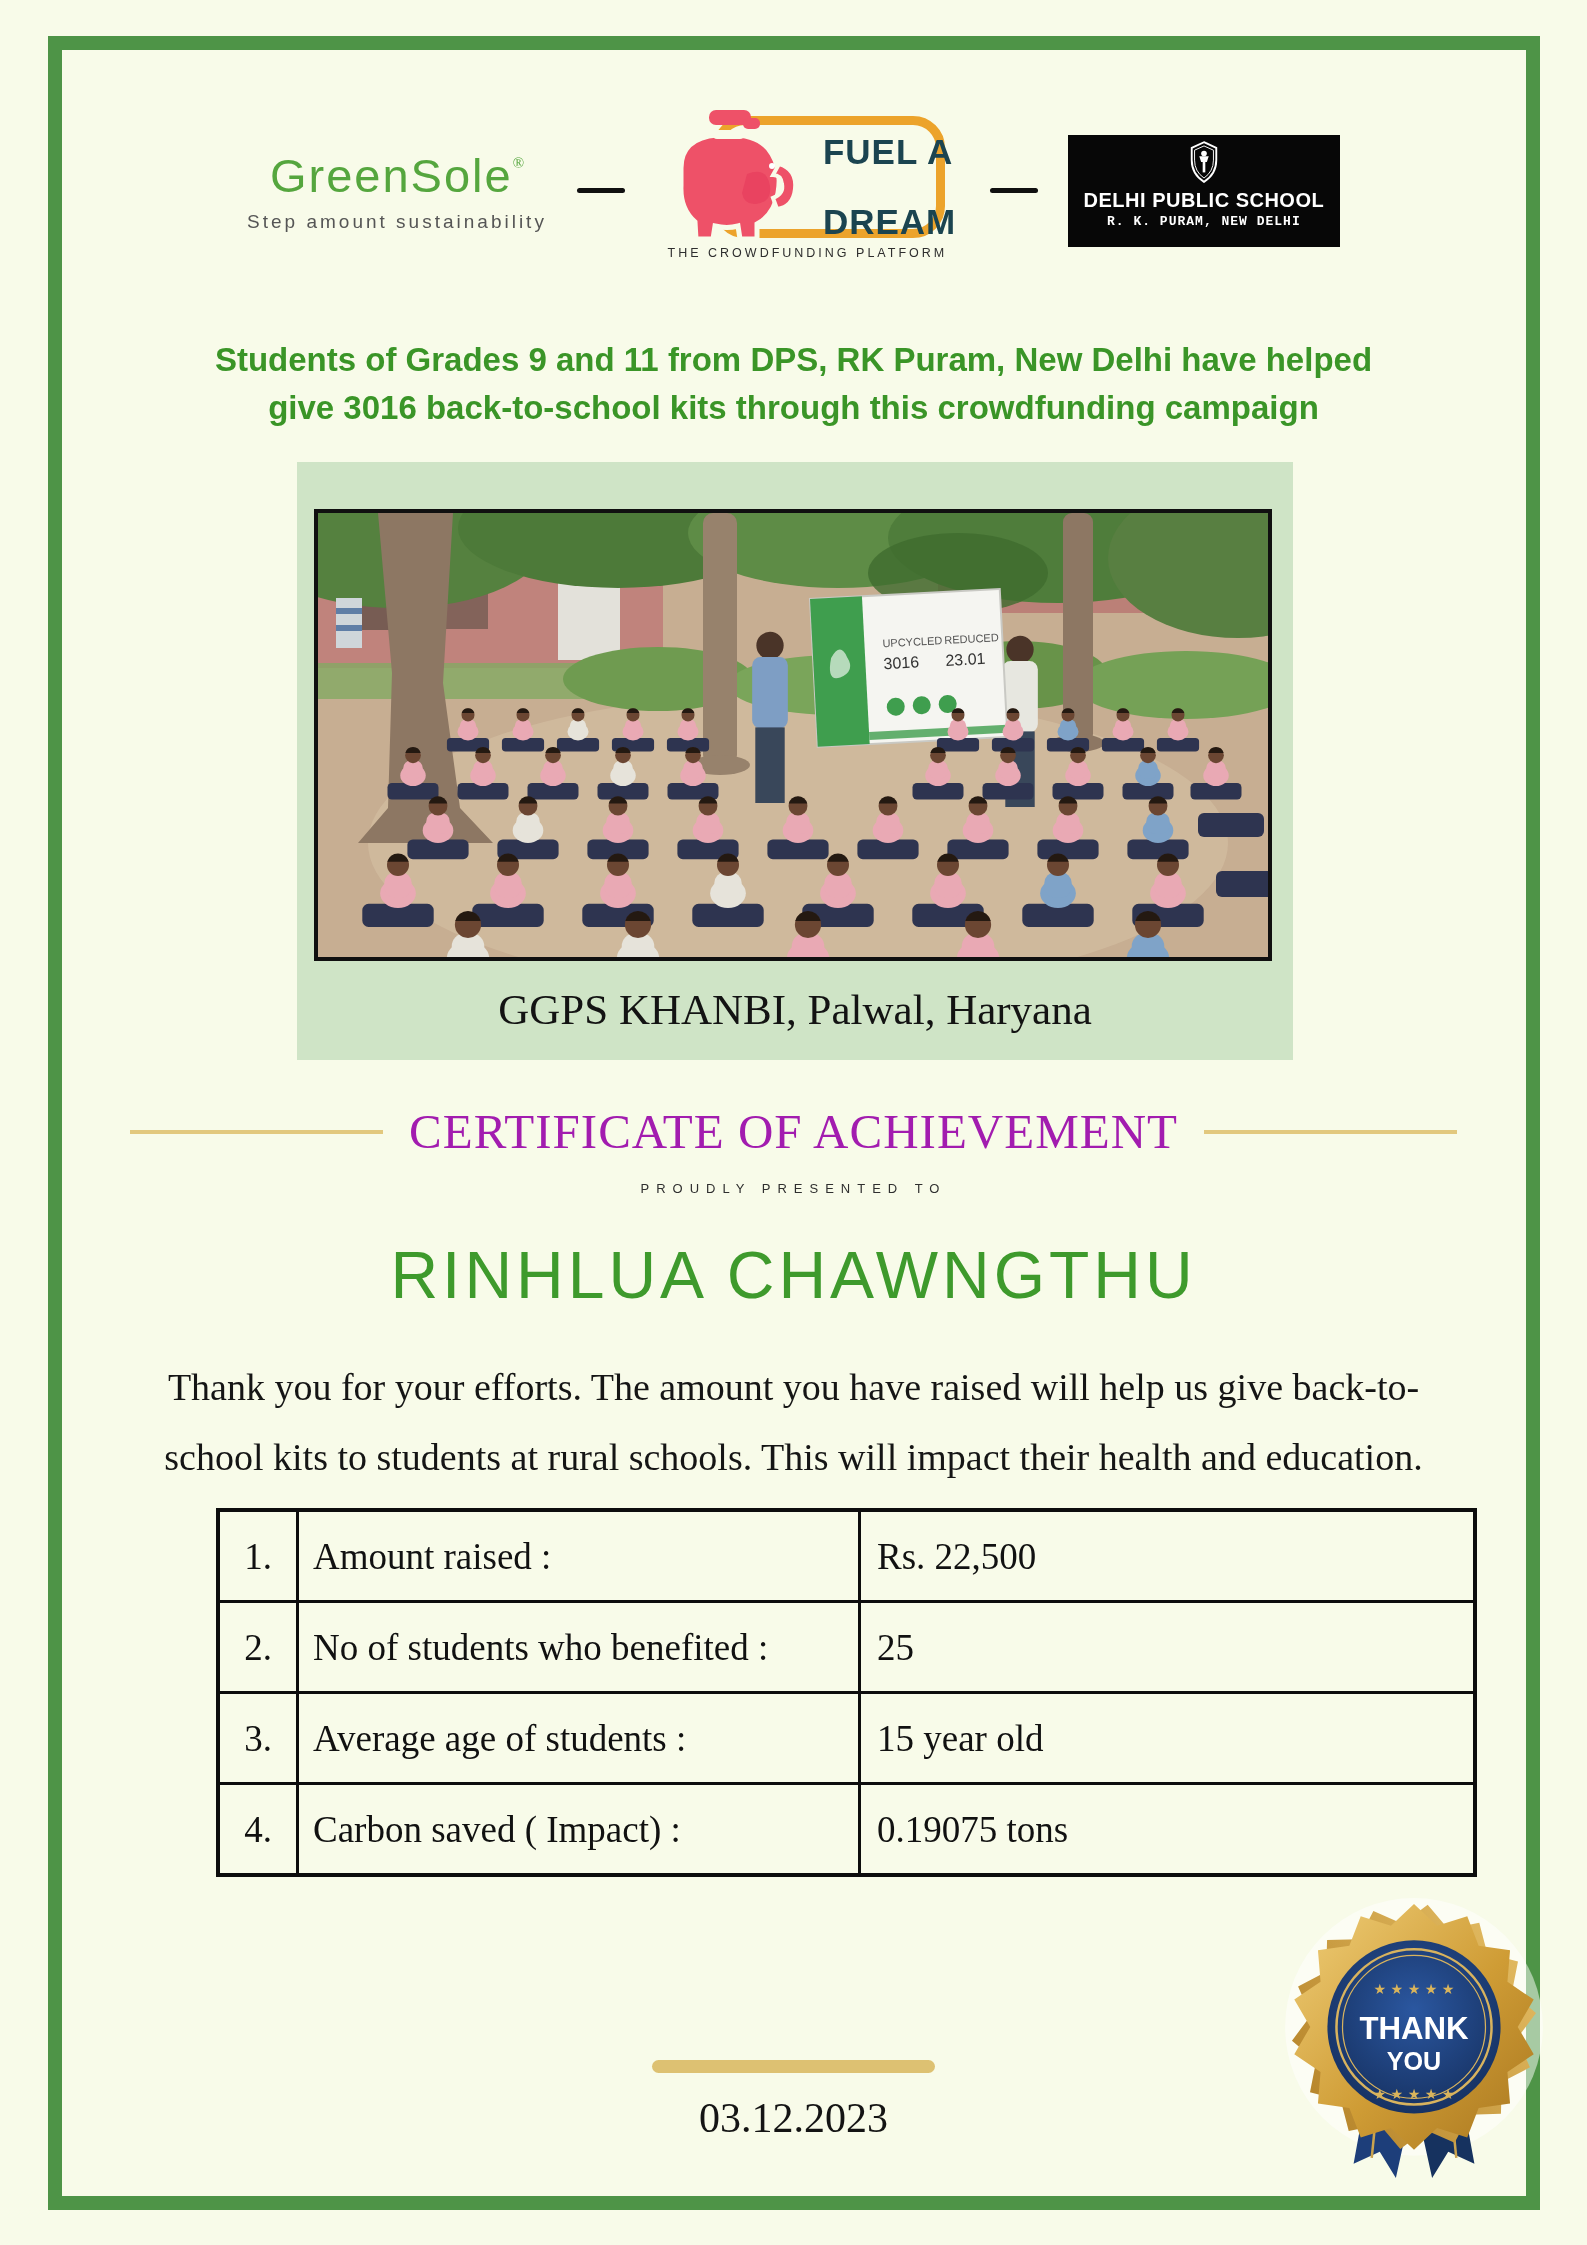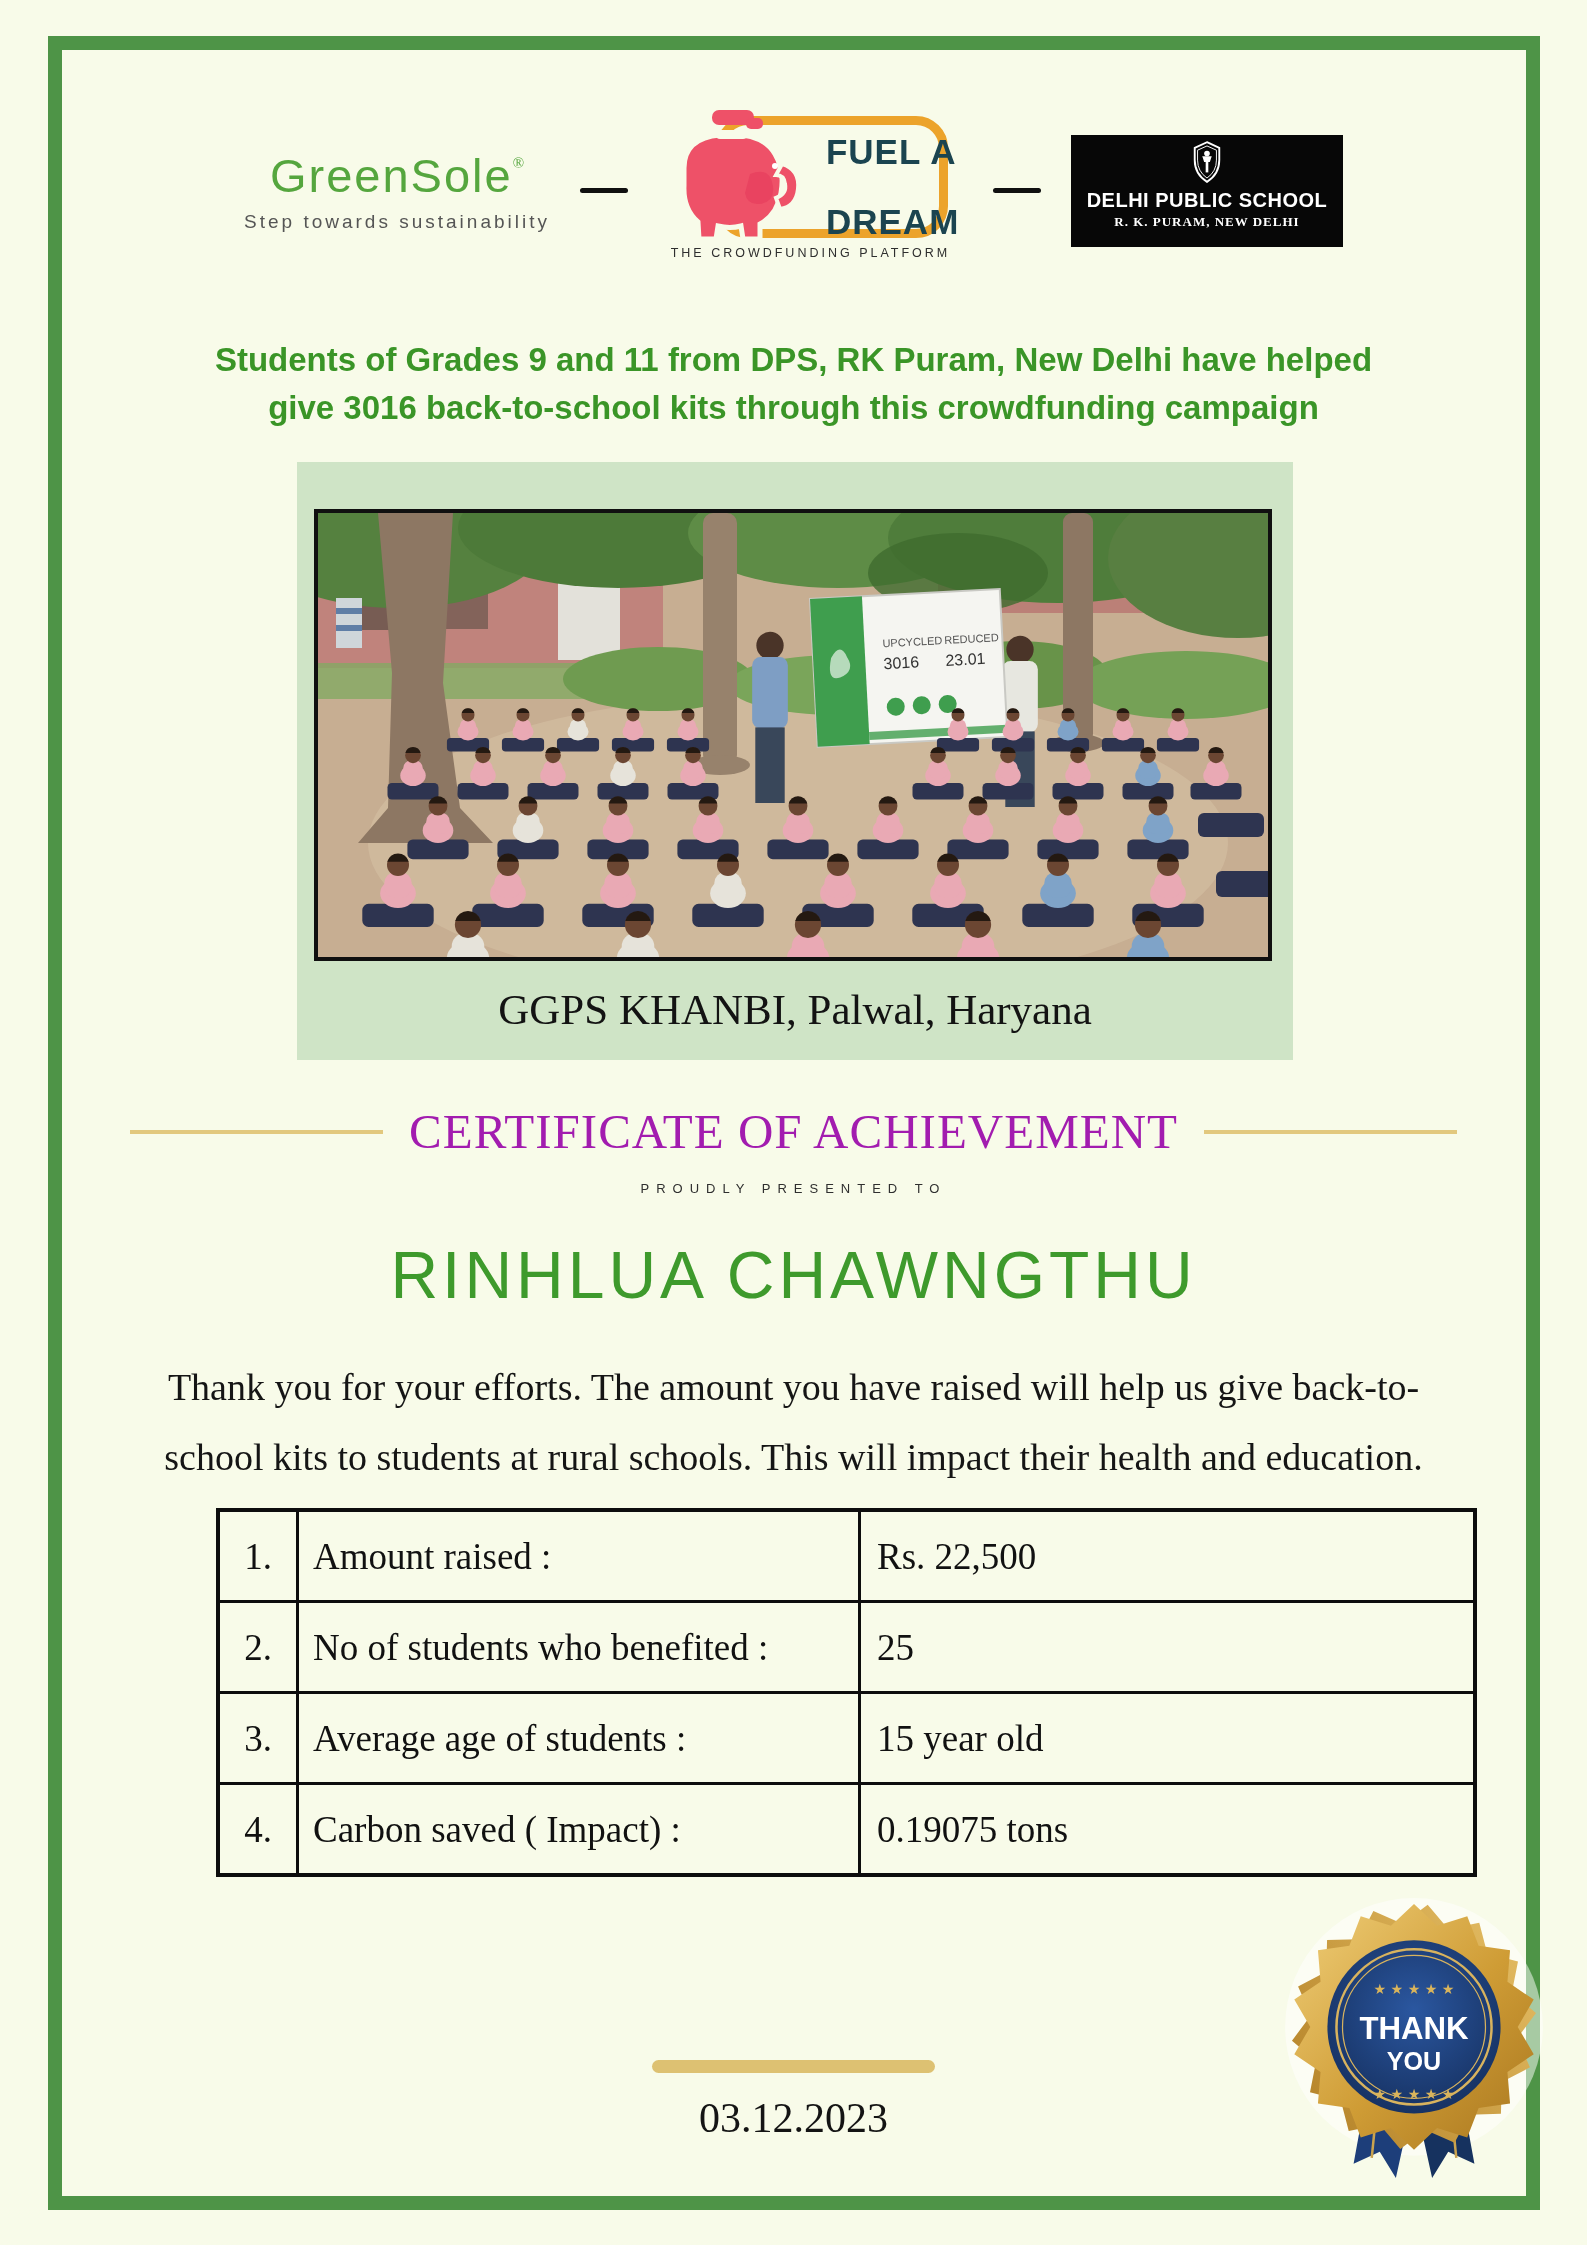--- a/index.html
+++ b/index.html
@@ -15,21 +15,21 @@
   .gs-reg{font-size:15px;vertical-align:24px;color:#55a63e;}
   .gs-tag{font-family:"Liberation Sans",sans-serif;font-size:19px;color:#555;letter-spacing:3px;margin-top:8px;}
   .fad{position:relative;width:305px;height:165px;}
   .fad-rect{position:absolute;left:58px;top:8px;width:232px;height:122px;border:9px solid #eca32b;border-radius:32px;box-sizing:border-box;}
   .fad-el{position:absolute;left:-4px;top:-6px;}
   .fad-t1,.fad-t2{position:absolute;left:168px;font-family:Liberation Sans, sans-serif;font-weight:800;font-size:35px;color:#1b4450;letter-spacing:1px;}
   .fad-t1{top:24px;} .fad-t2{top:62px;margin-top:32px;}
   .fad-tag{position:absolute;top:138px;left:0;width:100%;text-align:center;font-family:"Liberation Sans",sans-serif;font-size:12.5px;letter-spacing:3px;color:#2e2e2e;}
   .dps{width:272px;height:112px;background:#070707;color:#fff;text-align:center;padding-top:6px;box-sizing:border-box;}
   .dps-name{font-family:"Liberation Sans",sans-serif;font-weight:700;font-size:20px;letter-spacing:.5px;margin-top:2px;}
-  .dps-loc{font-family:Liberation Serif, serif;font-weight:700;font-size:13px;letter-spacing:1px;margin-top:2px;}
+  .dps-loc{font-family:Liberation Mono, monospace;font-weight:700;font-size:13px;letter-spacing:1px;margin-top:2px;}
 
   
   .headline{position:absolute;top:336px;left:0;width:100%;text-align:center;
     font-family:"Liberation Sans",sans-serif;font-weight:700;font-size:33px;line-height:48px;color:#3a9527;}
 
   
   .panel{position:absolute;left:297px;top:462px;width:996px;height:598px;background:#cfe4c6;}
   .photo{position:absolute;left:17px;top:47px;width:958px;height:452px;border:4px solid #101010;box-sizing:border-box;background:#c7ae92;}
   .photo svg{display:block;width:100%;height:100%;}
   .caption{position:absolute;bottom:26px;left:0;width:100%;text-align:center;font-size:43px;color:#131313;}
@@ -60,21 +60,21 @@
 </style>
 </head>
 <body>
 
 <div class="canvas">
   <div class="frame"></div>
 
   <div class="logo-row">
     <div class="greensole">
       <div><span class="gs-name">GreenSole</span><span class="gs-reg">®</span></div>
-      <div class="gs-tag">Step towards sustainability</div>
+      <div class="gs-tag">Step amount sustainability</div>
     </div>
     <div class="dash"></div>
     <div class="fad">
       <div class="fad-rect"></div>
       <svg class="fad-el" width="175" height="155" viewBox="0 0 175 155">
         <rect x="58" y="8" width="42" height="15" rx="7" fill="#ee5168"></rect>
         <rect x="92" y="16" width="17" height="11" rx="5" fill="#ee5168"></rect>
         <circle cx="84" cy="38" r="9" fill="#eba124"></circle>
         <path d="M30,66 q0,-30 36,-33 q42,-4 55,19 q10,17 6,39 q-4,22 -21,31 l0,15 h-17 l-2,-13 q-11,3 -23,0 l-2,13 h-17 l-1,-17 q-15,-13 -14,-36 z" fill="#ee5168" stroke="#f8fbe9" stroke-width="5"></path>
         <rect x="62" y="28" width="31" height="9" rx="4" fill="#f8fbe9"></rect>

